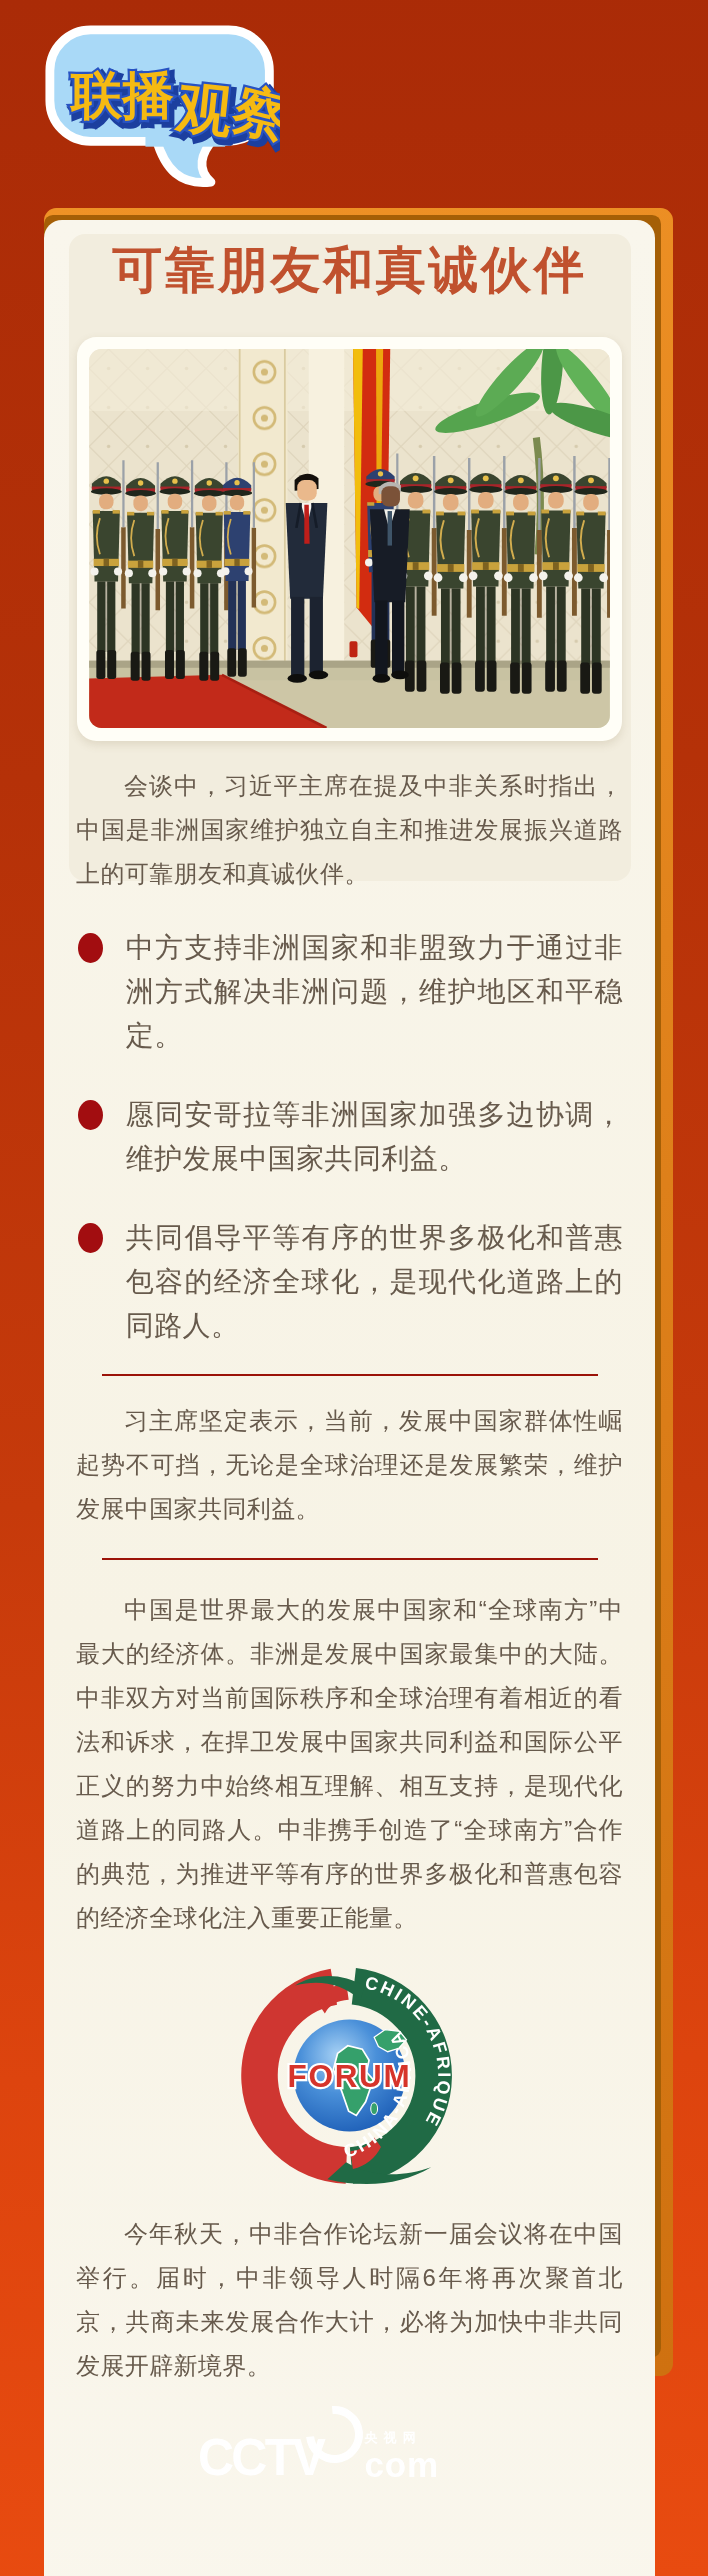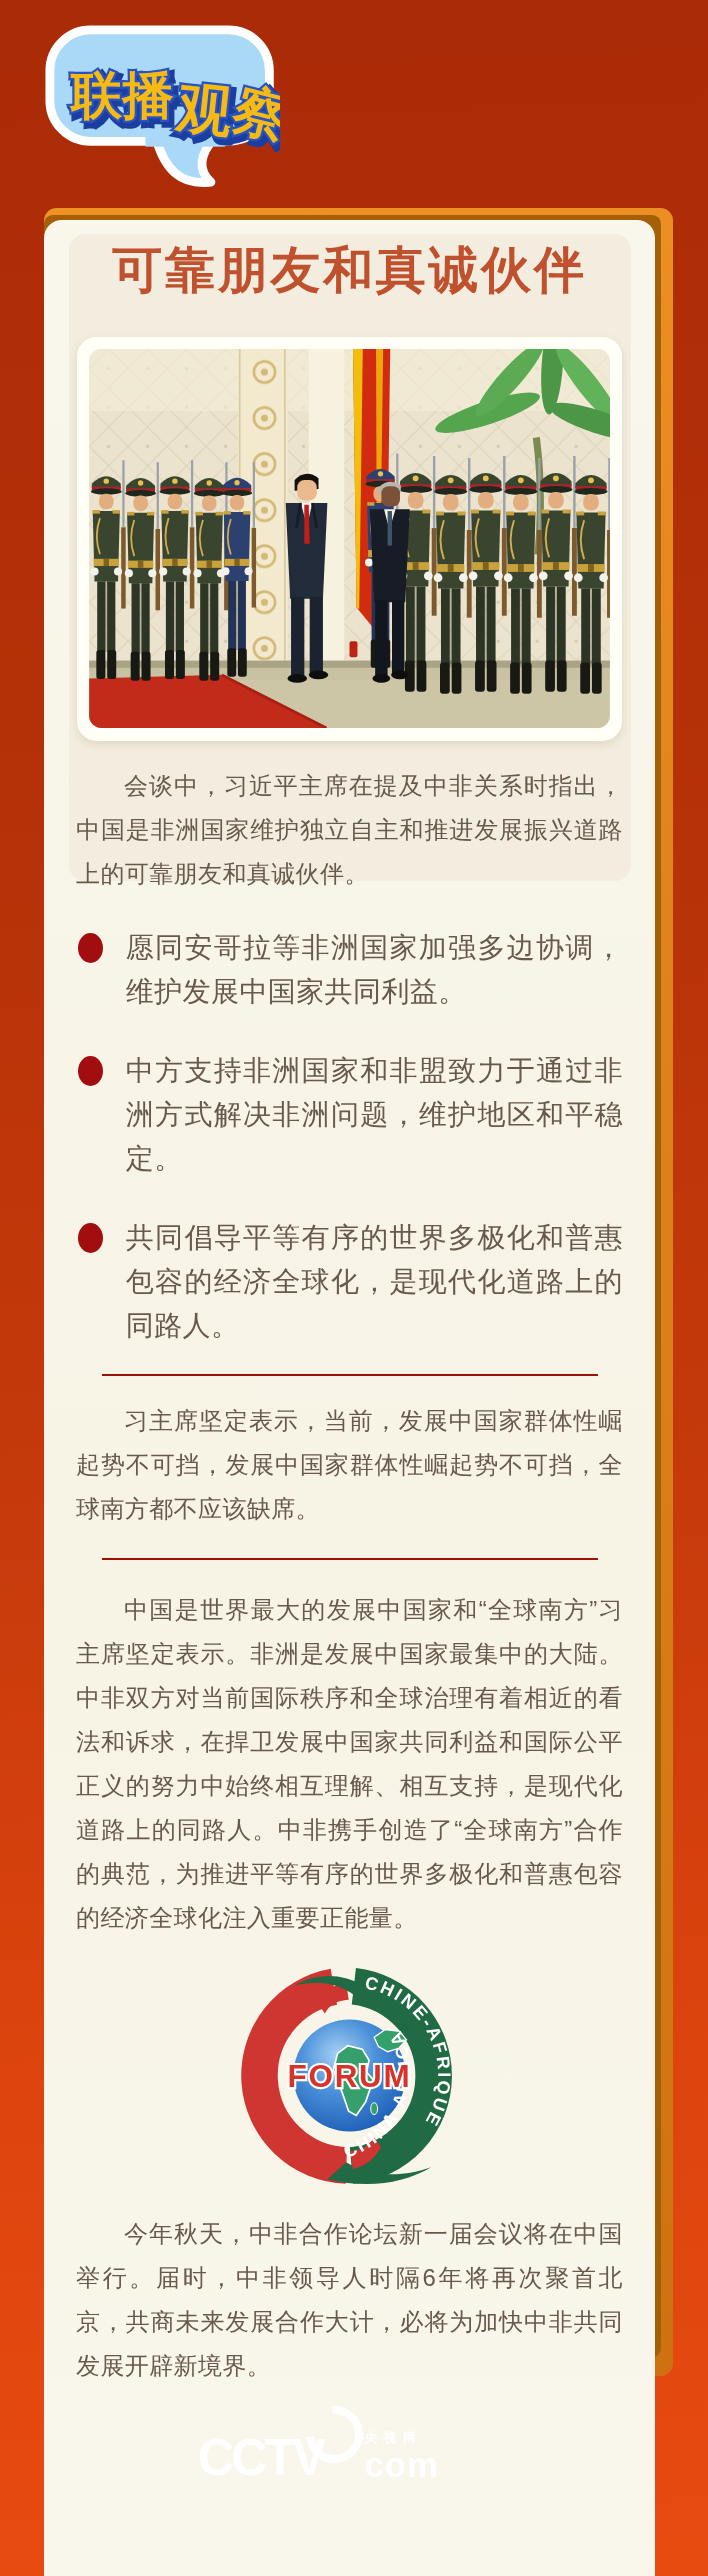--- a/index.html
+++ b/index.html
@@ -182,36 +182,36 @@
             <ellipse cx="29" cy="220" rx="10" ry="5" fill="#0e0e0c"></ellipse>
           </g>
         </svg>
       </div>
 
       <p class="para p1">会谈中，习近平主席在提及中非关系时指出，中国是非洲国家维护独立自主和推进发展振兴道路上的可靠朋友和真诚伙伴。</p>
 
       <div class="bullets">
         <div class="bullet-row">
           <span class="dot"></span>
-          <p class="bullet-text">愿同安哥拉等非洲国家加强多边协调，维护发展中国家共同利益。</p>
+          <p class="bullet-text">中方支持非洲国家和非盟致力于通过非洲方式解决非洲问题，维护地区和平稳定。</p>
         </div>
         <div class="bullet-row">
           <span class="dot"></span>
-          <p class="bullet-text">中方支持非洲国家和非盟致力于通过非洲方式解决非洲问题，维护地区和平稳定。</p>
+          <p class="bullet-text">愿同安哥拉等非洲国家加强多边协调，维护发展中国家共同利益。</p>
         </div>
         <div class="bullet-row">
           <span class="dot"></span>
           <p class="bullet-text">共同倡导平等有序的世界多极化和普惠包容的经济全球化，是现代化道路上的同路人。</p>
         </div>
       </div>
 
       <div class="divider"></div>
-      <p class="para p2">习主席坚定表示，当前，发展中国家群体性崛起势不可挡，发展中国家群体性崛起势不可挡，全球南方都不应该缺席。</p>
+      <p class="para p2">习主席坚定表示，当前，发展中国家群体性崛起势不可挡，无论是全球治理还是发展繁荣，维护发展中国家共同利益。</p>
       <div class="divider"></div>
-      <p class="para p3">中国是世界最大的发展中国家和“全球南方”习主席坚定表示。非洲是发展中国家最集中的大陆。中非双方对当前国际秩序和全球治理有着相近的看法和诉求，在捍卫发展中国家共同利益和国际公平正义的努力中始终相互理解、相互支持，是现代化道路上的同路人。中非携手创造了“全球南方”合作的典范，为推进平等有序的世界多极化和普惠包容的经济全球化注入重要正能量。</p>
+      <p class="para p3">中国是世界最大的发展中国家和“全球南方”中最大的经济体。非洲是发展中国家最集中的大陆。中非双方对当前国际秩序和全球治理有着相近的看法和诉求，在捍卫发展中国家共同利益和国际公平正义的努力中始终相互理解、相互支持，是现代化道路上的同路人。中非携手创造了“全球南方”合作的典范，为推进平等有序的世界多极化和普惠包容的经济全球化注入重要正能量。</p>
 
       <svg class="focac" viewBox="0 0 260 260" aria-hidden="true">
         <defs>
           <radialGradient id="globe" cx="40%" cy="32%" r="75%">
             <stop offset="0%" stop-color="#a8d2f5"></stop>
             <stop offset="45%" stop-color="#4a90d9"></stop>
             <stop offset="100%" stop-color="#1b5cb5"></stop>
           </radialGradient>
           <path id="tL" d="M103.1,230.5 A104,104 0 0 0 124.6,26.1" fill="none"></path>
           <path id="tR" d="M135.4,26.1 A104,104 0 0 1 156.9,230.5" fill="none"></path>

